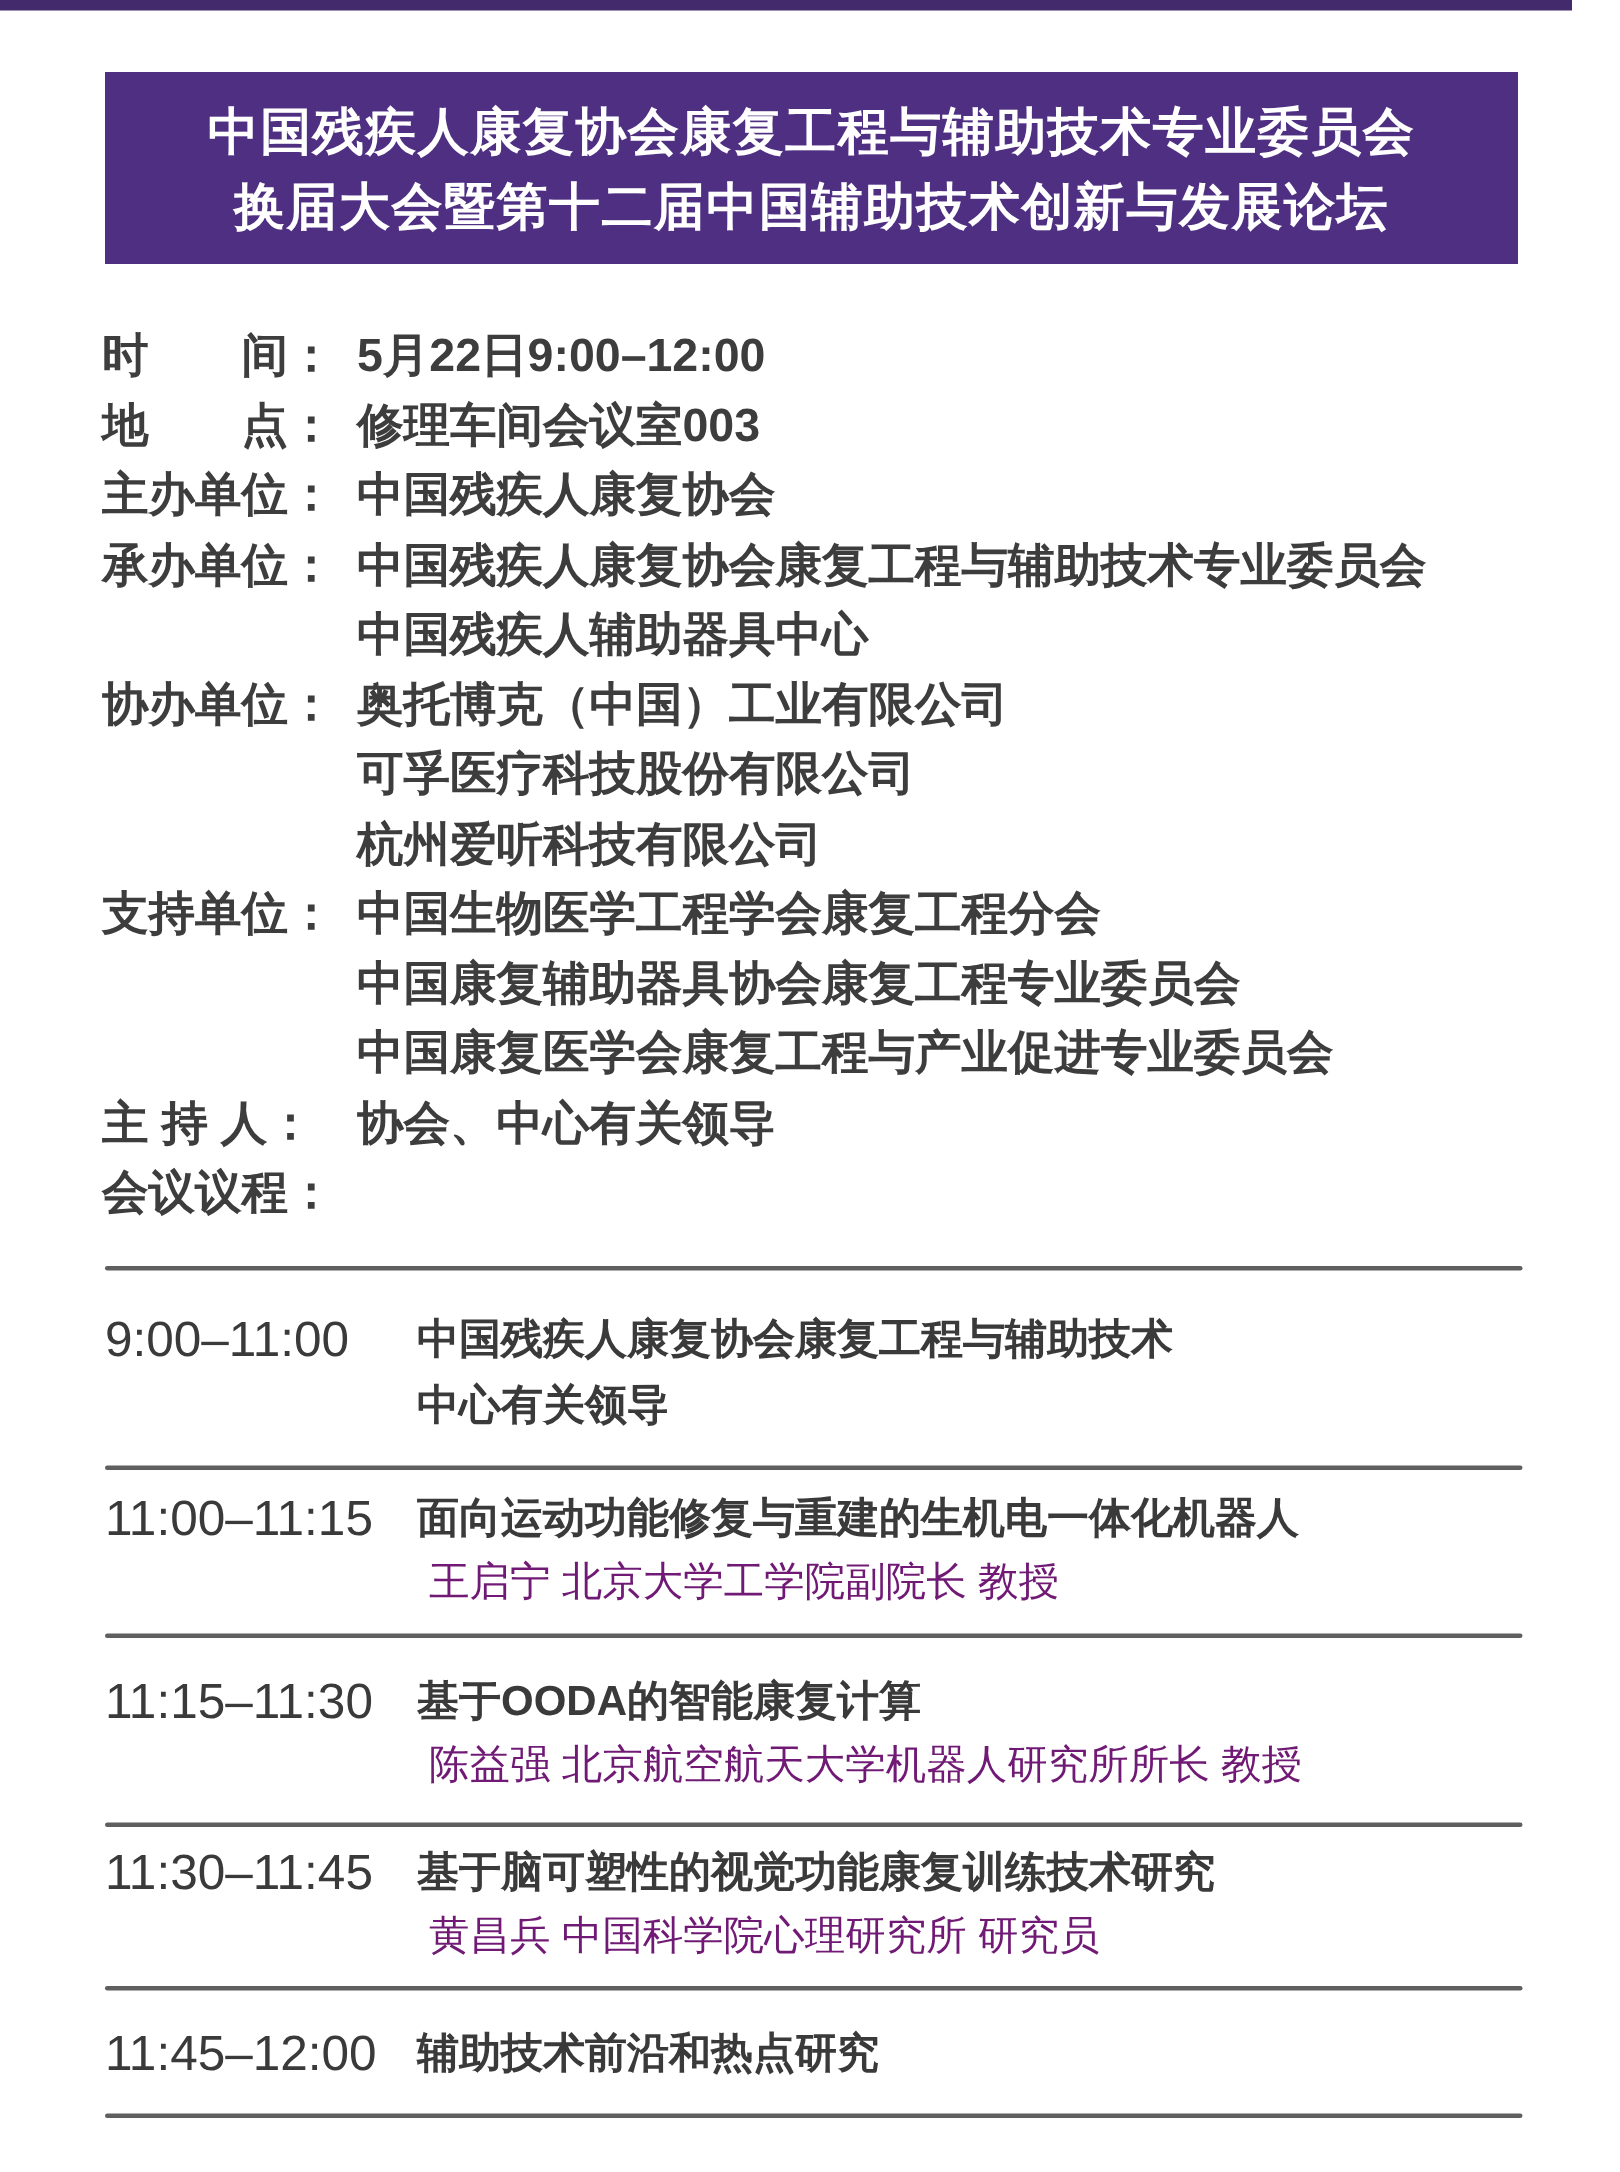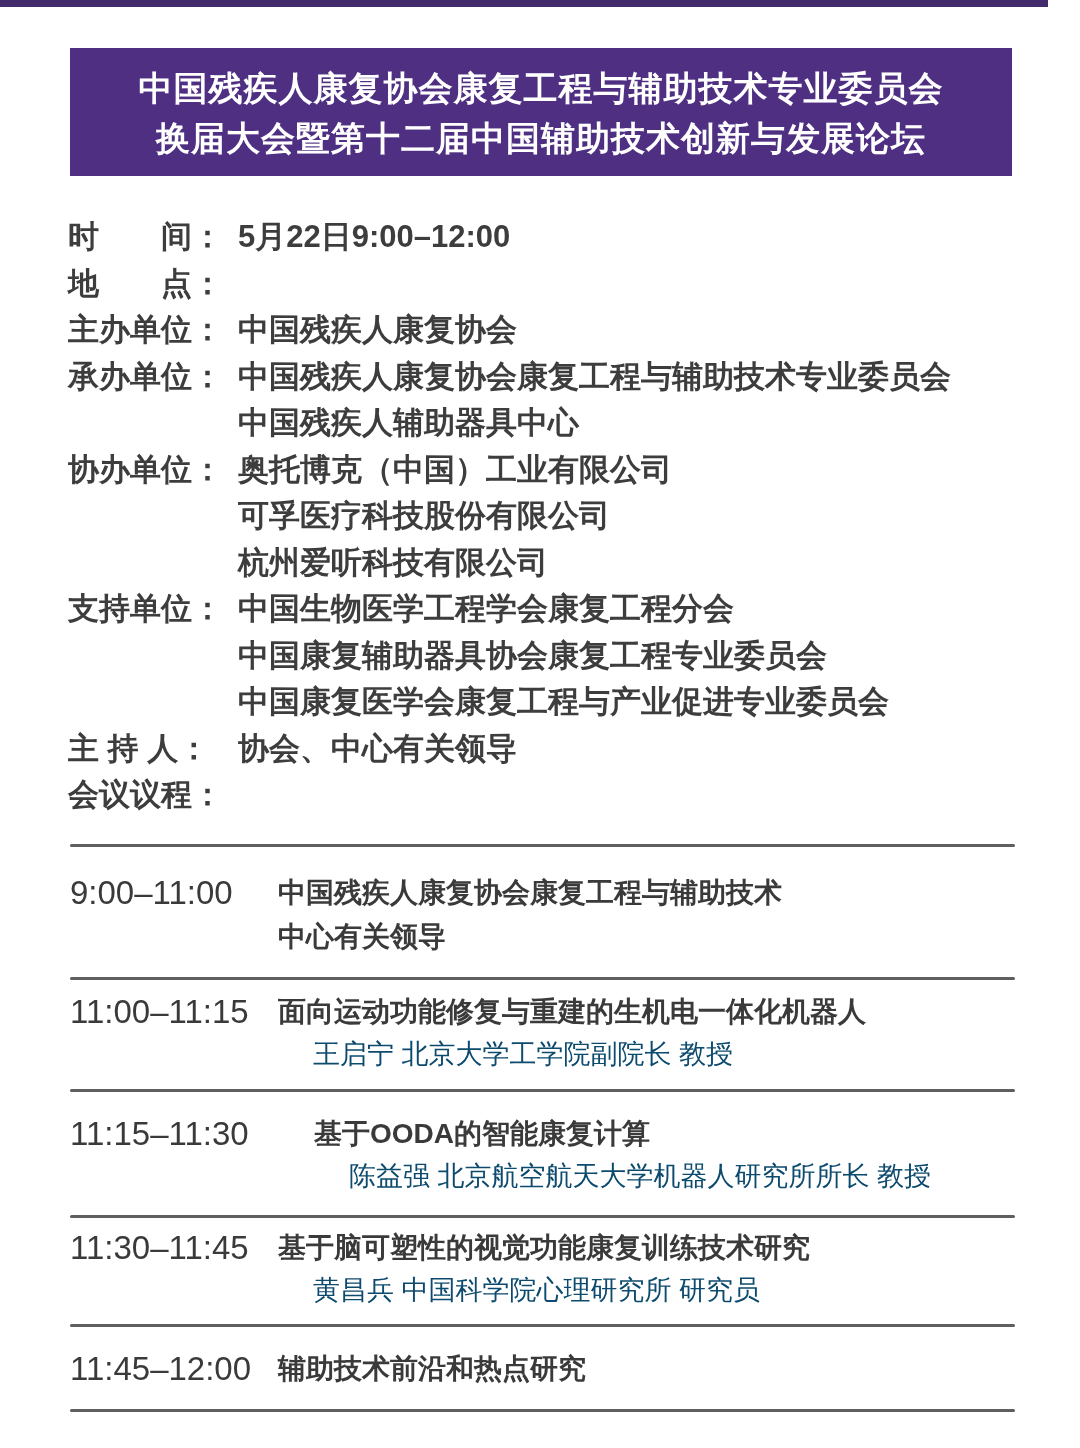--- a/index.html
+++ b/index.html
@@ -68,28 +68,28 @@
     font-size:28px;
     font-weight:700;
     line-height:44px;
     color:#3a3a3a;
     white-space:nowrap;
   }
   .s-speaker {
     font-size:27px;
     font-weight:400;
     line-height:40px;
-    margin-left:35px;
-    color:#0c4a6e;
+    margin-left:8px;
+    color:#701a75;
     white-space:nowrap;
   }
   .s-title:empty, .s-speaker:empty { display:none; }
   .s1 { padding-top:24px; padding-bottom:18px; }
   .s2 { padding-top:10px; padding-bottom:15px; }
-  .s3 { padding-top:20px; padding-bottom:19px;gap:36px; }
+  .s3 { padding-top:20px; padding-bottom:19px; }
   .s4 { padding-top:8px;  padding-bottom:14px; }
   .s5 { padding-top:20px; padding-bottom:18px; }
 </style>
 </head>
 <body>
 
 <div class="page">
 
   <div class="top-strip"></div>
 
@@ -98,20 +98,21 @@
     <div>换届大会暨第十二届中国辅助技术创新与发展论坛</div>
   </div>
 
   <div class="details">
     <div class="d-row">
       <span class="d-label">时　　间：</span>
       <span class="d-value">5月22日9:00–12:00</span>
     </div>
     <div class="d-row">
       <span class="d-label">地　　点：</span>
+      <span class="d-value">修理车间会议室003</span>
     </div>
     <div class="d-row">
       <span class="d-label">主办单位：</span>
       <span class="d-value">中国残疾人康复协会</span>
     </div>
     <div class="d-row">
       <span class="d-label">承办单位：</span>
       <span class="d-value">中国残疾人康复协会康复工程与辅助技术专业委员会</span>
     </div>
     <div class="d-row">

